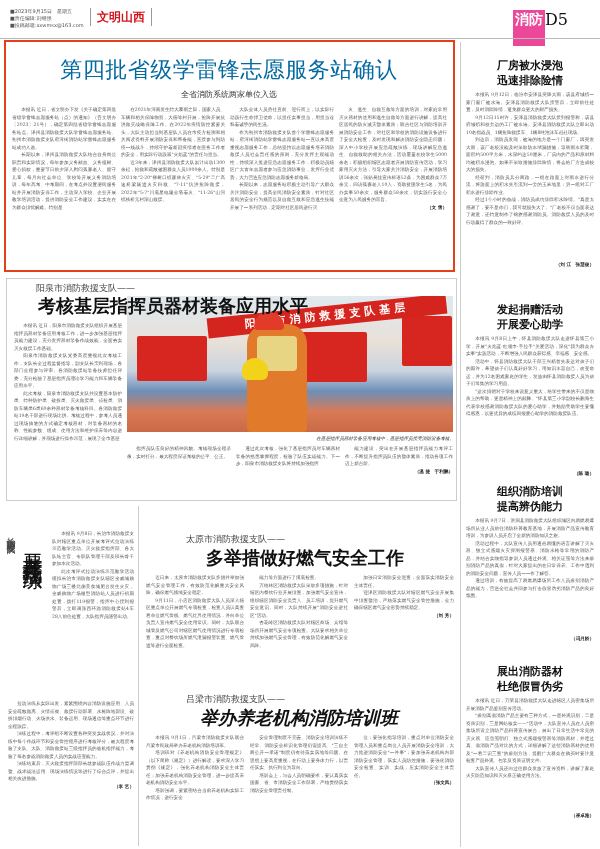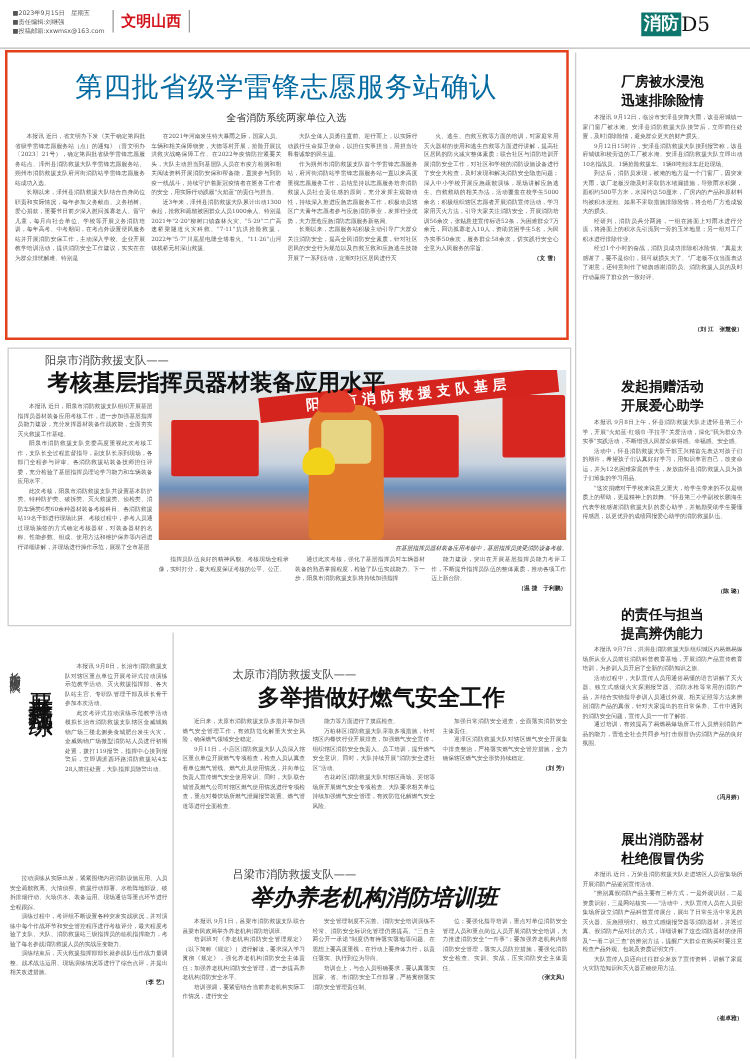--- a/index.html
+++ b/index.html
@@ -1,21 +1,21 @@
 <!DOCTYPE html>
 <html><head>
 <meta charset="utf-8">
 <style>
   * { margin: 0; padding: 0; box-sizing: border-box; }
   body { width: 600px; height: 849px; background: #ffffff; font-family: "DejaVu Serif", serif; color: #333; overflow: hidden; position: relative; }
   .abs { position: absolute; }
   .masthead-meta { left: 10px; top: 8px; font-size: 5px; line-height: 7px; color: #555; font-family: "DejaVu Sans", sans-serif; }
   .masthead-meta div { white-space: nowrap; }
   .brand { left: 90px; top: 8px; height: 18px; border-left: 1px solid #999; border-right: 1px solid #999; padding: 0 6px; font-size: 12px; color: #d4141c; font-weight: bold; line-height: 18px; font-family: "DejaVu Serif", serif; }
-  .section-tag { left: 513px; top: 10px; background: #0f766e; color: #fff; font-size: 14px; font-weight: bold; padding: 0 2px; height: 19px; line-height: 19px; font-family: "DejaVu Sans", sans-serif; }
+  .section-tag { left: 513px; top: 10px; background: #ec4899; color: #fff; font-size: 14px; font-weight: bold; padding: 0 2px; height: 36px; line-height: 19px; font-family: "DejaVu Sans", sans-serif; }
   .page-num { left: 545px; top: 10px; font-size: 16px; font-weight: normal; color: #111; font-family: "DejaVu Serif", serif; line-height: 19px; }
   .header-rule { left: 0; top: 38px; width: 600px; height: 1px; background: #bbb; }
 
   .lead-box { left: 4px; top: 40px; width: 451px; height: 232px; border: 2px solid #e4401c; }
   .lead-title { left: 14px; top: 55px; width: 430px; text-align: center; font-size: 22px; font-weight: normal; color: #0369a1; font-family: "DejaVu Sans", sans-serif; letter-spacing: 0.5px; }
   .lead-sub { left: 14px; top: 89px; width: 430px; text-align: center; font-size: 8px; color: #333; font-family: "DejaVu Sans", sans-serif; }
   .body-col { font-size: 4.6px; line-height: 7.5px; color: #555; text-align: justify; overflow: hidden; }
   .body-col p { text-indent: 2em; }
   .byline { text-align: right; font-weight: bold; color: #222; }
 
@@ -170,21 +170,21 @@
   <div class="sidebar-title">开展爱心助学</div>
   <div class="body-col" style="height:135px; margin-top:3px;">
     <p>本报讯 9月8日上午，怀县消防救援大队走进怀县第三小学，开展"火焰蓝·红领巾·手拉手"关爱活动，深化"我为群众办实事"实践活动，不断增强人民群众获得感、幸福感、安全感。</p>
     <p>活动中，怀县消防救援大队干部王兴精首先表达对孩子们的期许，希望孩子们认真好好学习，用知识丰富自己，改变命运，并为12名困难家庭的学生，发放由怀县消防救援人员为孩子们筹集的学习用品。</p>
     <p>"这次捐赠对于学校来说意义重大，给学生带来的不仅是物质上的帮助，更是精神上的鼓舞。"怀县第三小学副校长鹏海生代表学校感谢消防救援大队的爱心助学，并勉励受助学生要懂得感恩，以更优异的成绩回报爱心助学的消防救援队伍。</p>
   </div>
   <div class="body-col byline">（陈 璐）</div>
 </div>
 
 <div class="abs" style="left:466px; top:484px; width:128px;">
-  <div class="sidebar-title">的责任与担当</div>
+  <div class="sidebar-title">组织消防培训</div>
   <div class="sidebar-title">提高辨伪能力</div>
   <div class="body-col" style="height:118px; margin-top:3px;">
     <p>本报讯 9月7日，洪洞县消防救援大队组织城区内易燃易爆场所从业人员前往消防科普教育基地，开展消防产品宣传教育培训，为参训人员开启了全新的消防知识之旅。</p>
     <p>活动过程中，大队宣传人员用通俗易懂的语言讲解了灭火器、独立式感烟火灾探测报警器、消防水枪等常用的消防产品，并结合实物指导参训人员通过外观、相关证照等方法来辨别消防产品的真假，针对大家提出的在日常保养、工作中遇到的消防安全问题，宣传人员一一作了解答。</p>
     <p>通过培训，有效提高了易燃易爆场所工作人员辨别消防产品的能力，营造全社会共同参与打击假冒伪劣消防产品的良好氛围。</p>
   </div>
   <div class="body-col byline">（冯月娇）</div>
 </div>
 
 <div class="abs" style="left:466px; top:664px; width:128px;">

